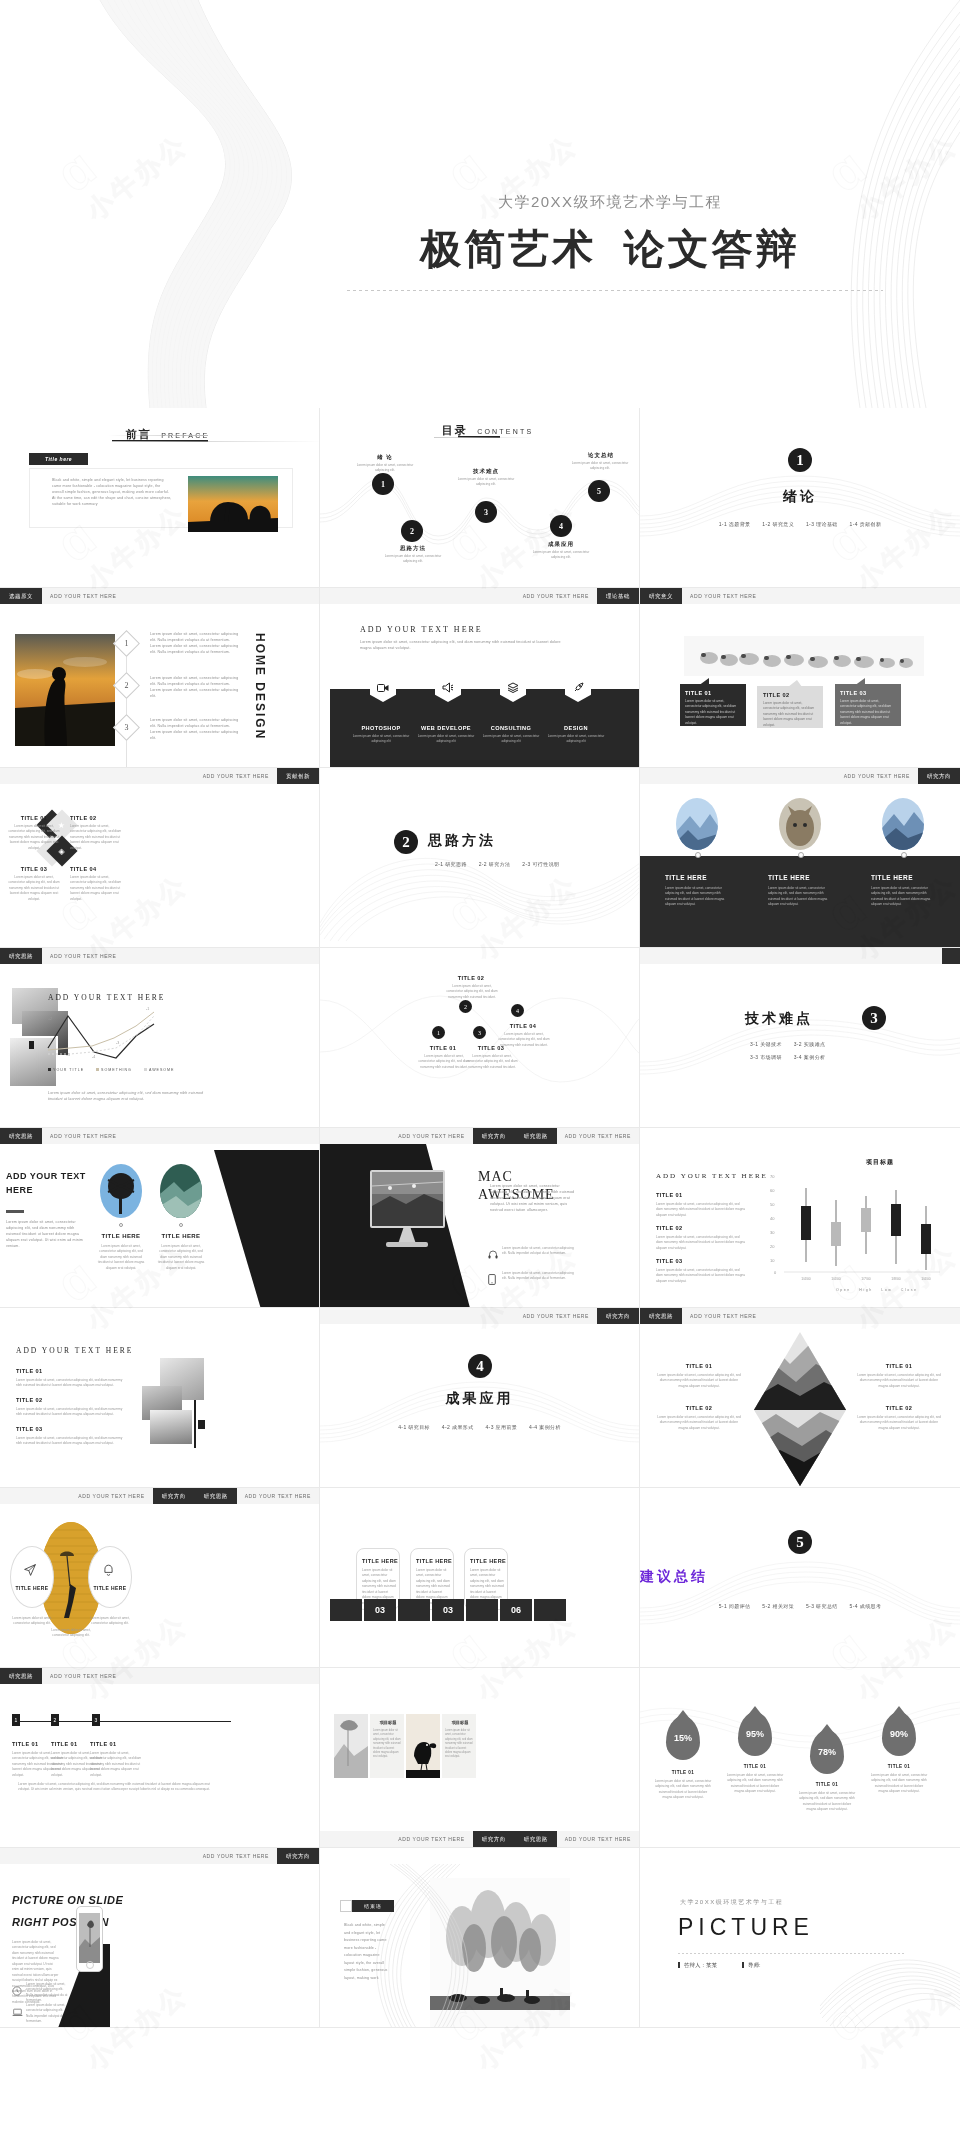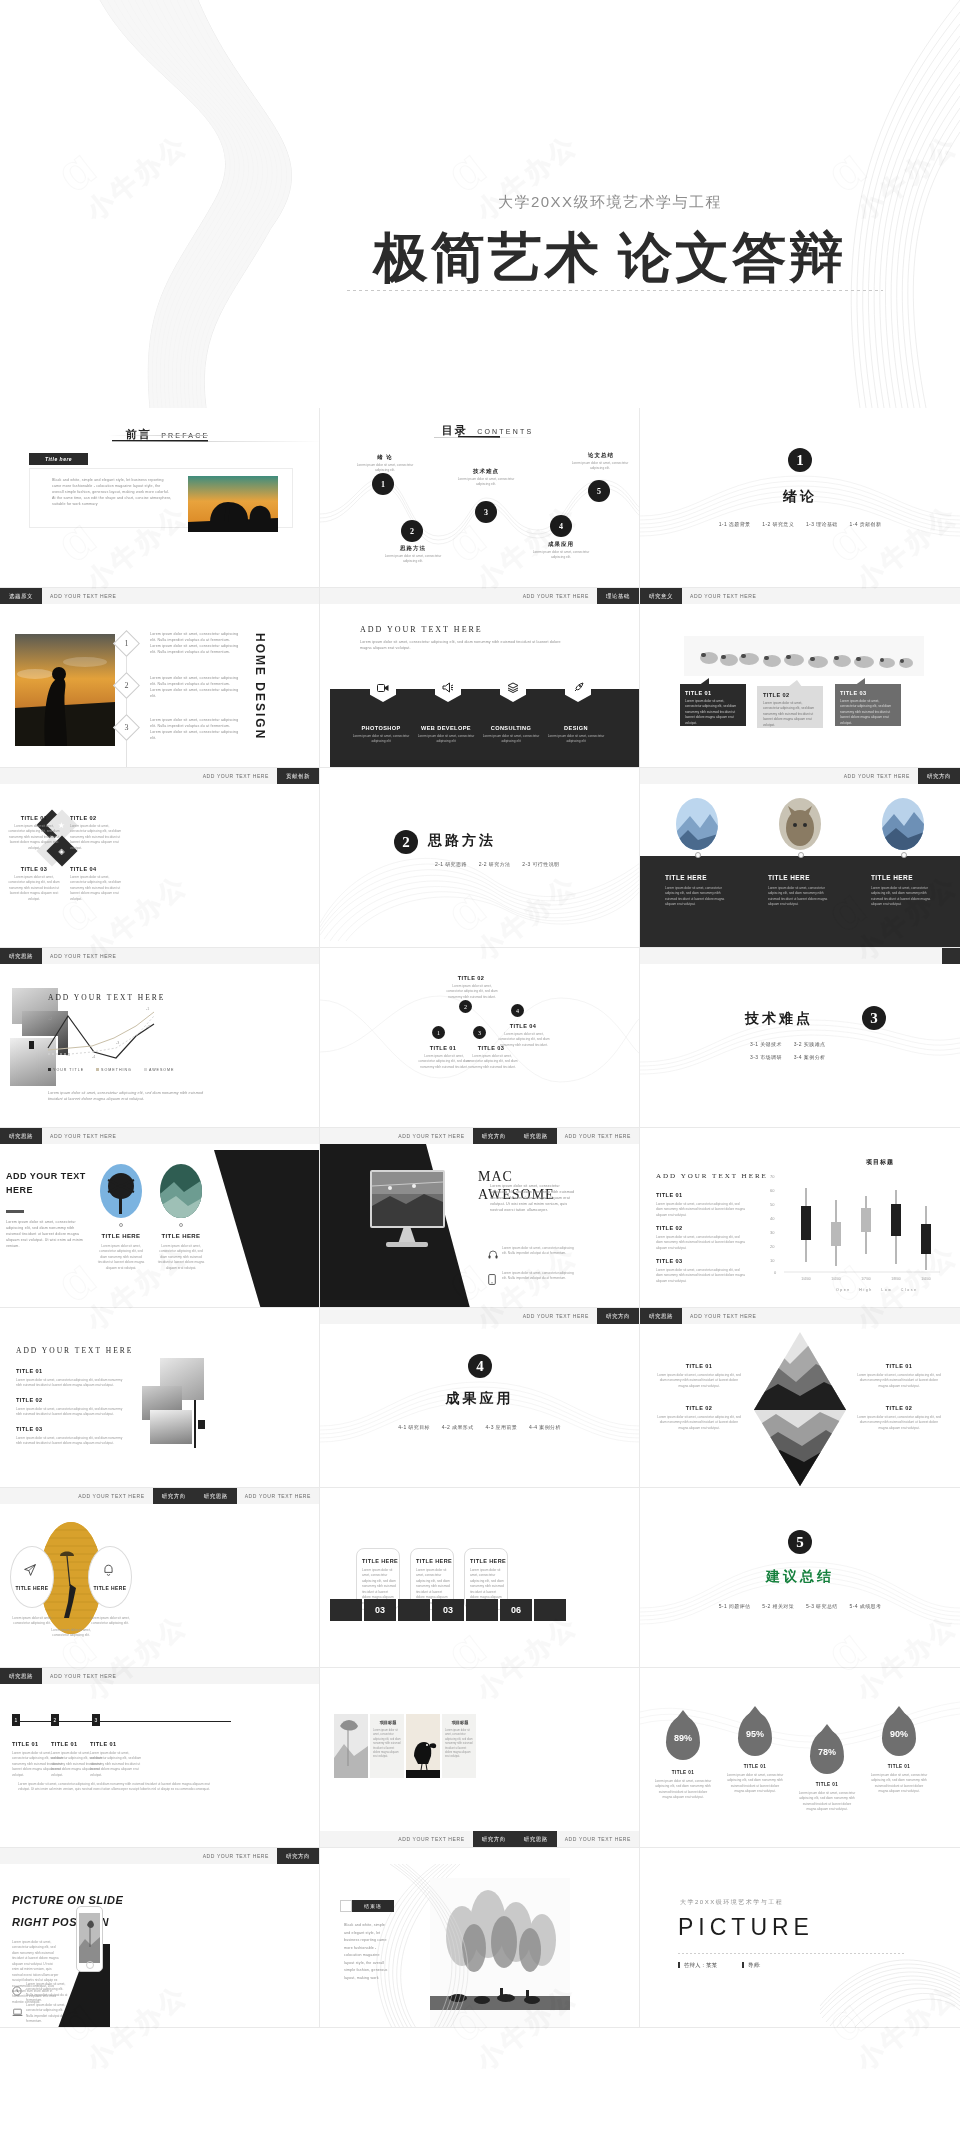--- a/index.html
+++ b/index.html
@@ -18,22 +18,22 @@
         transform:rotate(-38deg); white-space:nowrap; letter-spacing:2px; }
   .wm .big { font-size:52px; }
   .wm .sm { font-size:26px; display:block; margin-top:-4px; letter-spacing:4px;}
 
   
   .hero { position:relative; width:960px; height:408px; overflow:hidden; background:#fff; }
   .hero svg.ribbon { position:absolute; top:0; left:0; }
   .hero .sub { position:absolute; left:330px; top:193px; width:560px; text-align:center;
                font-size:15px; color:#8d8d8d; letter-spacing:1.5px; }
   .hero .title { position:absolute; left:330px; top:222px; width:560px; text-align:center;
-                 font-size:54px; font-weight:700; color:#2b2b2b; letter-spacing:3px;
-                 font-family:Liberation Serif, serif; }
+                 font-size:41px; font-weight:700; color:#2b2b2b; letter-spacing:3px;
+                 font-family:Liberation Mono, monospace; }
   .hero .divider { position:absolute; left:347px; top:290px; width:536px; height:1px;
                    background:repeating-linear-gradient(to right,#c8c8c8 0 3px,transparent 3px 6px); }
   .hero .people { position:absolute; left:330px; top:300px; width:560px; text-align:center;
                   font-size:13px; color:#4a4a4a; letter-spacing:1px; }
   .hero .people span.bar { display:inline-block; width:4px; height:13px; background:#333;
                            vertical-align:-2px; margin-right:7px; }
   .hero .people .gap { display:inline-block; width:54px; }
 
   
   .grid { position:relative; }
@@ -816,21 +816,21 @@
         <svg style="position:absolute;top:64px;left:0;" width="320" height="80" viewBox="0 0 320 80">
           <g fill="none" stroke="#e9e9e9" stroke-width="0.45">
             <path d="M0 56 C70 56 80 10 165 10 C250 10 265 56 320 56"></path>
             <path d="M0 60 C70 60 80 15 165 15 C250 15 265 60 320 60"></path>
             <path d="M0 64 C70 64 80 20 165 20 C250 20 265 64 320 64"></path>
             <path d="M0 68 C70 68 80 25 165 25 C250 25 265 68 320 68"></path>
             <path d="M0 72 C70 72 80 30 165 30 C250 30 265 72 320 72"></path>
           </g>
         </svg>
         <div class="big-num" style="position:absolute;top:42px;left:148px;">5</div>
-        <div style="position:absolute;top:80px;left:0;width:100%;text-align:center;font-size:14px;font-weight:700;color:#15803d;letter-spacing:3px;">建议总结</div>
+        <div style="position:absolute;top:80px;left:0;width:100%;font-size:14px;font-weight:700;color:#6d28d9;letter-spacing:3px;">建议总结</div>
         <div class="sec-items" style="position:absolute;top:115px;left:0;width:100%;text-align:center;">
           <span>5-1 问题评估</span>
           <span>5-2 相关对策</span>
           <span>5-3 研究总结</span>
           <span>5-4 成绩思考</span>
         </div>
       </div>
     </div>
 
     <div class="row">
@@ -888,21 +888,21 @@
       </div>
 
       <div class="slide">
         <svg style="position:absolute;top:24px;left:0;" width="320" height="60" viewBox="0 0 320 60">
           <g fill="none" stroke="#ececec" stroke-width="0.5">
             <path d="M0 20 C60 4 110 44 170 44 C230 44 270 16 320 10"></path>
             <path d="M0 26 C60 10 110 50 170 50 C230 50 270 22 320 16"></path>
             <path d="M0 32 C60 16 110 56 170 56 C230 56 270 28 320 22"></path>
           </g>
         </svg>
-        <div class="drop" style="position:absolute;top:48px;left:26px;">89%</div>
+        <div class="drop" style="position:absolute;top:48px;left:26px;">15%</div>
         <div class="ttl" style="position:absolute;top:102px;left:16px;width:54px;text-align:center;font-size:4.6px;">TITLE 01</div>
         <div class="lorem2" style="position:absolute;top:111px;left:14px;width:58px;text-align:center;">Lorem ipsum dolor sit amet, consectetur adipiscing elit, sed diam nonummy nibh euismod tincidunt ut laoreet dolore magna aliquam erat volutpat.</div>
 
         <div class="drop" style="position:absolute;top:44px;left:98px;">95%</div>
         <div class="ttl" style="position:absolute;top:96px;left:88px;width:54px;text-align:center;font-size:4.6px;">TITLE 01</div>
         <div class="lorem2" style="position:absolute;top:105px;left:86px;width:58px;text-align:center;">Lorem ipsum dolor sit amet, consectetur adipiscing elit, sed diam nonummy nibh euismod tincidunt ut laoreet dolore magna aliquam erat volutpat.</div>
 
         <div class="drop" style="position:absolute;top:62px;left:170px;">78%</div>
         <div class="ttl" style="position:absolute;top:114px;left:160px;width:54px;text-align:center;font-size:4.6px;">TITLE 01</div>
         <div class="lorem2" style="position:absolute;top:123px;left:158px;width:58px;text-align:center;">Lorem ipsum dolor sit amet, consectetur adipiscing elit, sed diam nonummy nibh euismod tincidunt ut laoreet dolore magna aliquam erat volutpat.</div>

